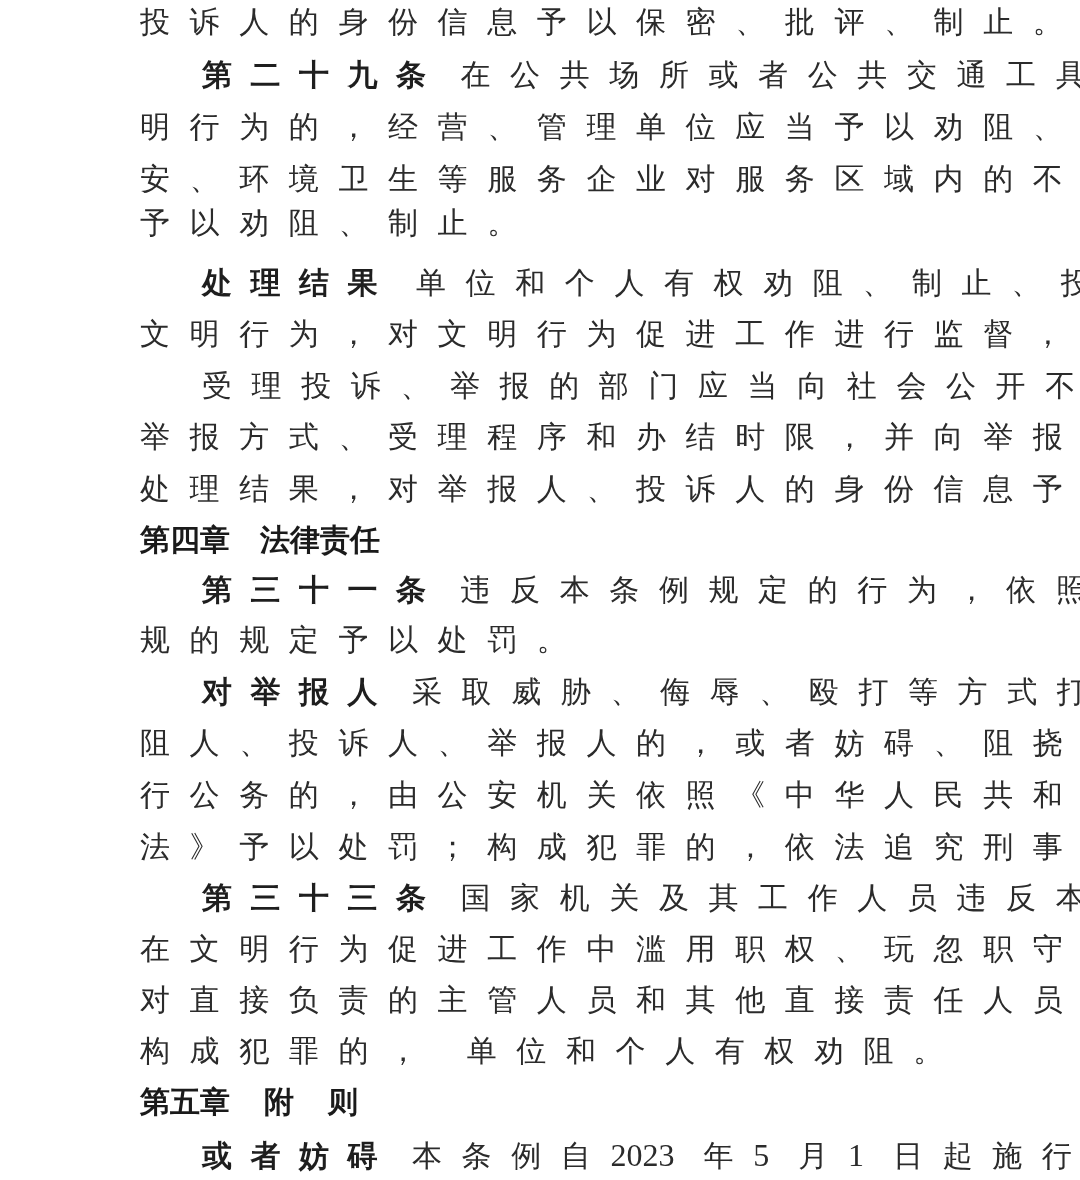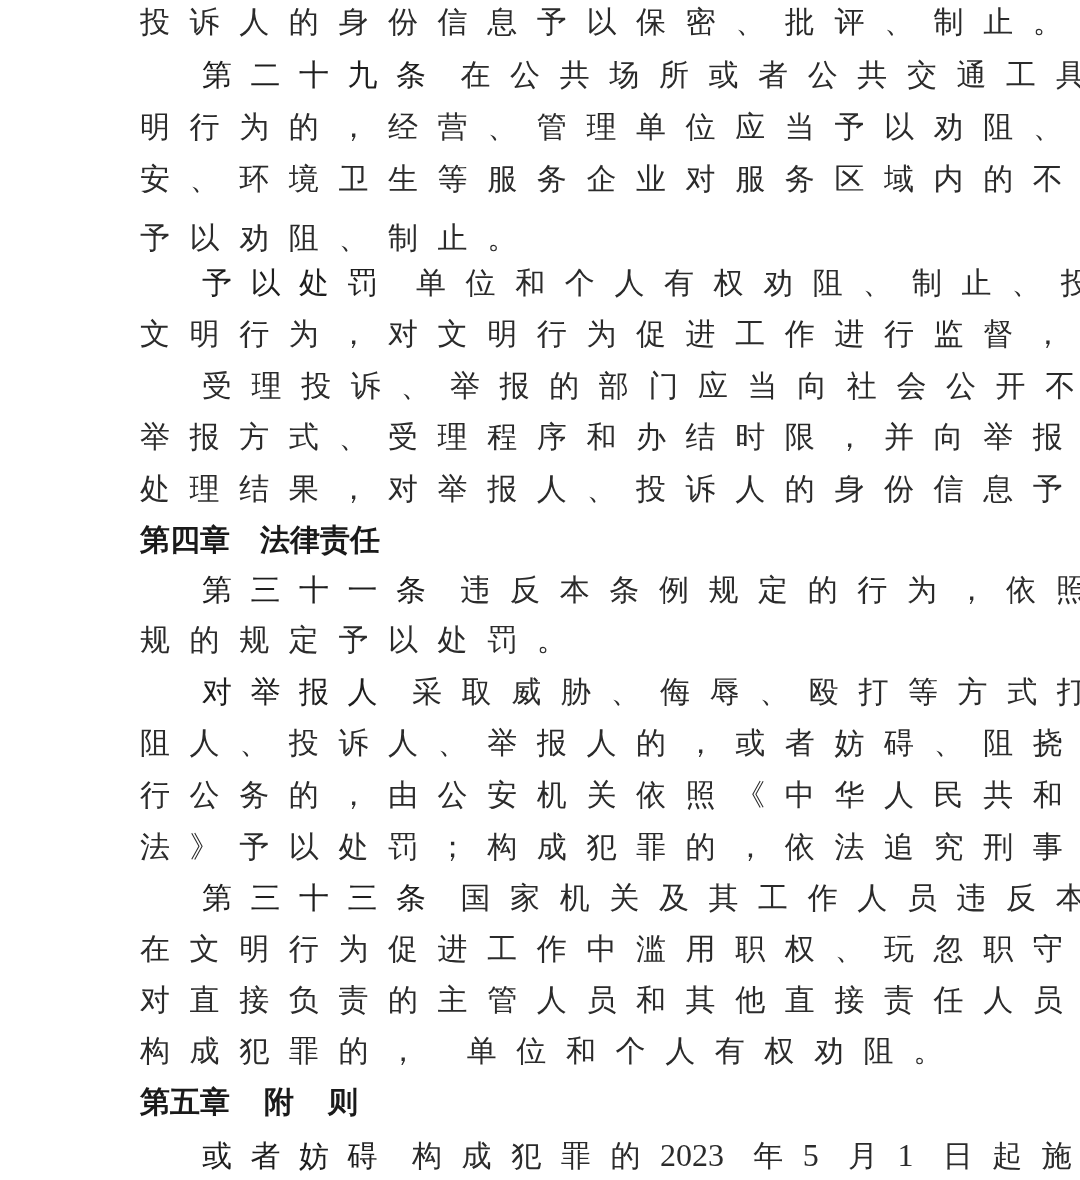--- a/index.html
+++ b/index.html
@@ -28,21 +28,21 @@
     height: 40px;
     font-size: 30px;
     line-height: 40px;
     letter-spacing: 19.6px;
     white-space: nowrap;
     color: #2b2b2b;
   }
   .line.indent { padding-left: 62px; width: 738px; }
   .art-num {
     font-family: "DejaVu Sans", "Liberation Sans", sans-serif;
-    font-weight: normal;
+    font-weight: bold;
     color: #1e1e1e;
     letter-spacing: 18.5px;
   }
   .gap { display: inline-block; width: 16px; }
   .chapter {
     position: absolute;
     left: 0;
     width: 800px;
     text-align: left;
     font-family: "DejaVu Sans", "Liberation Sans", sans-serif;
@@ -59,23 +59,23 @@
 </head>
 <body>
 
 <div class="page">
 
   <div class="line" style="top:2px">投诉人的身份信息予以保密、批评、制止。</div>
 
   <div class="line indent" style="top:55px"><span class="art-num">第二十九条</span><span class="gap"></span><span>在公共场所或者公共交通工具内实施不文</span></div>
   <div class="line" style="top:107px">明行为的，经营、管理单位应当予以劝阻、制止。物业、保</div>
   <div class="line" style="top:159px">安、环境卫生等服务企业对服务区域内的不文明行为，应当</div>
-  <div class="line" style="top:218px">予以劝阻、制止。</div>
+  <div class="line" style="top:203px">予以劝阻、制止。</div>
 
-  <div class="line indent" style="top:263px"><span class="art-num">予以处罚</span><span class="gap" style="width:20px"></span><span>单位和个人有权劝阻、制止、投诉、举报不</span></div>
+  <div class="line indent" style="top:263px"><span class="art-num">处理结果</span><span class="gap" style="width:20px"></span><span>单位和个人有权劝阻、制止、投诉、举报不</span></div>
   <div class="line" style="top:314px">文明行为，对文明行为促进工作进行监督，提出批评建议。</div>
   <div class="line indent" style="top:366px">受理投诉、举报的部门应当向社会公开不文明行为投诉</div>
   <div class="line" style="top:417px">举报方式、受理程序和办结时限，并向举报人、投诉人反馈</div>
   <div class="line" style="top:469px">处理结果，对举报人、投诉人的身份信息予以保密。</div>
 
   <div class="chapter" style="top:520px"><span>第四章</span><span class="sp"></span><span>法律责任</span></div>
 
   <div class="line indent" style="top:570px"><span class="art-num">第三十一条</span><span class="gap"></span><span>违反本条例规定的行为，依照有关法律法</span></div>
   <div class="line" style="top:620px">规的规定予以处罚。</div>
 
@@ -84,15 +84,15 @@
   <div class="line" style="top:775px">行公务的，由公安机关依照《中华人民共和国治安管理处罚</div>
   <div class="line" style="top:827px">法》予以处罚；构成犯罪的，依法追究刑事责任。</div>
 
   <div class="line indent" style="top:878px"><span class="art-num">第三十三条</span><span class="gap"></span><span>国家机关及其工作人员违反本条例规定，</span></div>
   <div class="line" style="top:929px">在文明行为促进工作中滥用职权、玩忽职守、徇私舞弊的，</div>
   <div class="line" style="top:980px">对直接负责的主管人员和其他直接责任人员依法给予处分；</div>
   <div class="line" style="top:1031px">构成犯罪的， 单位和个人有权劝阻。</div>
 
   <div class="chapter" style="top:1082px"><span>第五章</span><span class="sp2"></span><span>附</span><span class="sp2"></span><span>则</span></div>
 
-  <div class="line indent" style="top:1135px"><span class="art-num">或者妨碍</span><span class="gap"></span><span>构成犯罪的</span><span class="digits">2023</span> <span>年</span><span class="digits">5</span> <span>月</span><span class="digits">1</span> <span>日起施行。</span></div>
+  <div class="line indent" style="top:1135px"><span class="art-num">或者妨碍</span><span class="gap"></span><span>本条例自</span><span class="digits">2023</span> <span>年</span><span class="digits">5</span> <span>月</span><span class="digits">1</span> <span>日起施行。</span></div>
 
 </div>
 
 </body></html>

